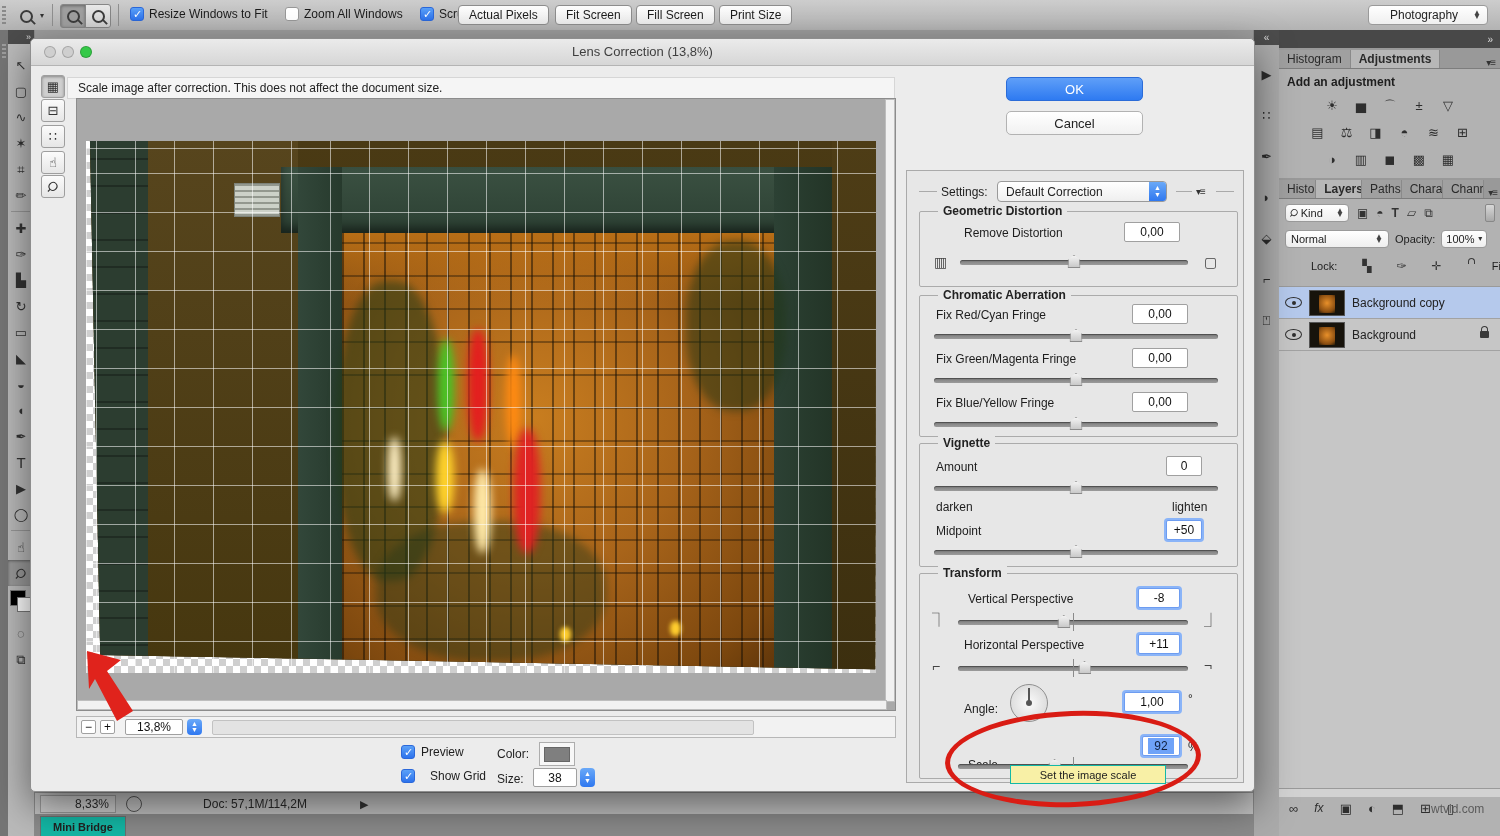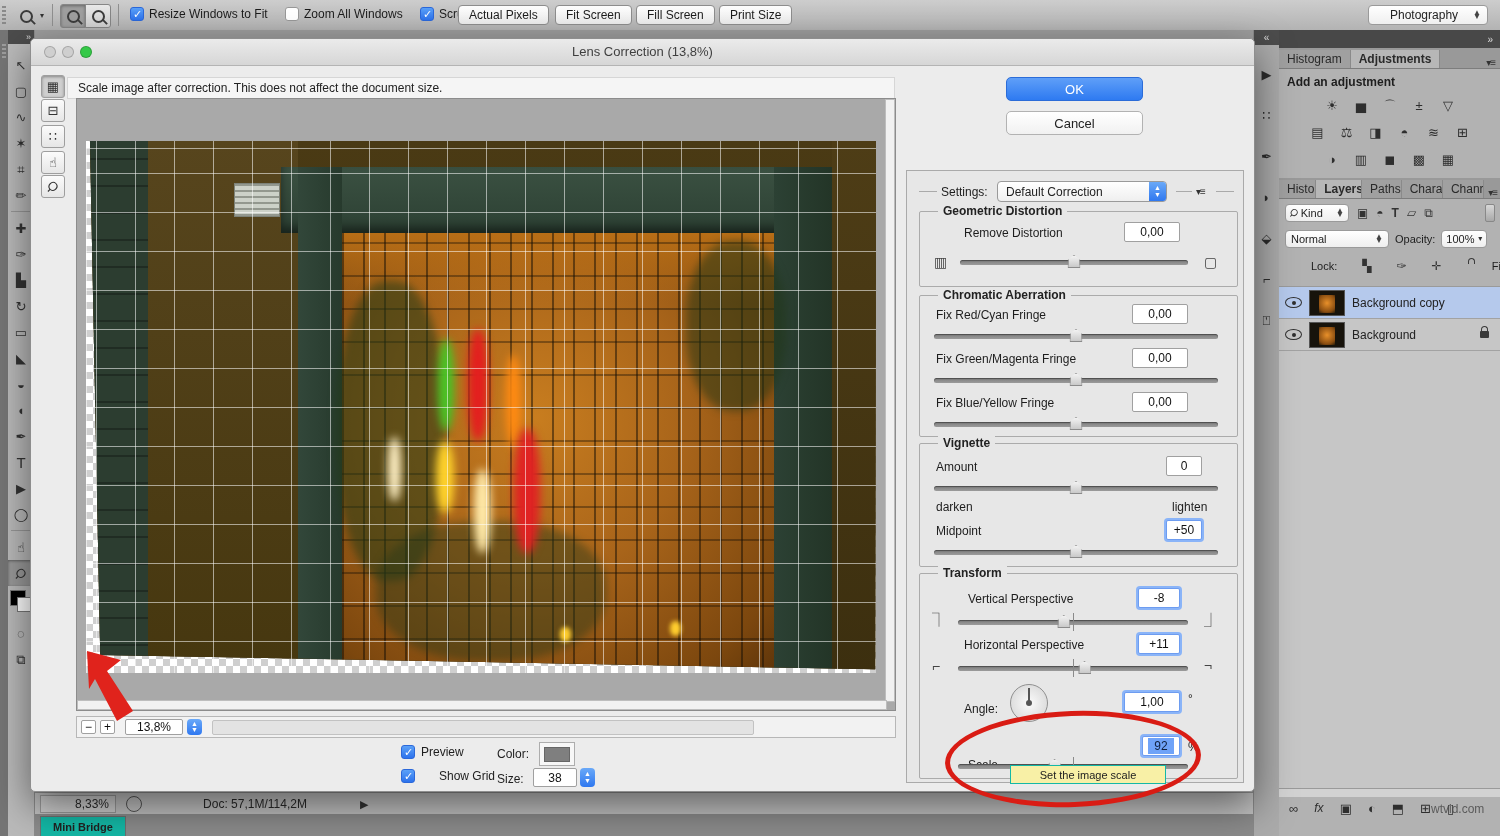--- a/index.html
+++ b/index.html
@@ -463,21 +463,21 @@
           <span>▲</span>
           <span>▼</span>
         </div>
       <div style="width:540px;height:13px;background:#e3e3e3;border:1px solid #c2c2c2;border-radius:2px;margin-left:6px;"></div>
     </div>
 
     <div class="abs" style="left:370px;top:706px;display:flex;align-items:center;gap:6px;">
       <span class="cbx" data-checked="true"></span>
       <span class="lbl">Preview</span>
     </div>
-    <div class="abs" style="left:370px;top:730px;display:flex;align-items:center;gap:24px;">
+    <div class="abs" style="left:370px;top:730px;display:flex;align-items:center;gap:15px;">
       <span class="cbx" data-checked="true"></span>
       <span class="lbl">Show Grid</span>
     </div>
     <div class="abs lbl" style="left:466px;top:708px;">Color:</div>
     <div class="abs" style="left:508px;top:703px;width:34px;height:22px;background:#f7f7f7;border:1px solid #adadad;display:flex;align-items:center;justify-content:center;">
       <span style="width:24px;height:13px;background:#7f7f7f;border:1px solid #666;display:inline-block;"></span>
     </div>
     <div class="abs lbl" style="left:466px;top:733px;">Size:</div>
     <div class="abs fld" style="left:502px;top:729px;width:44px;height:19px;">
         <span>38</span>

